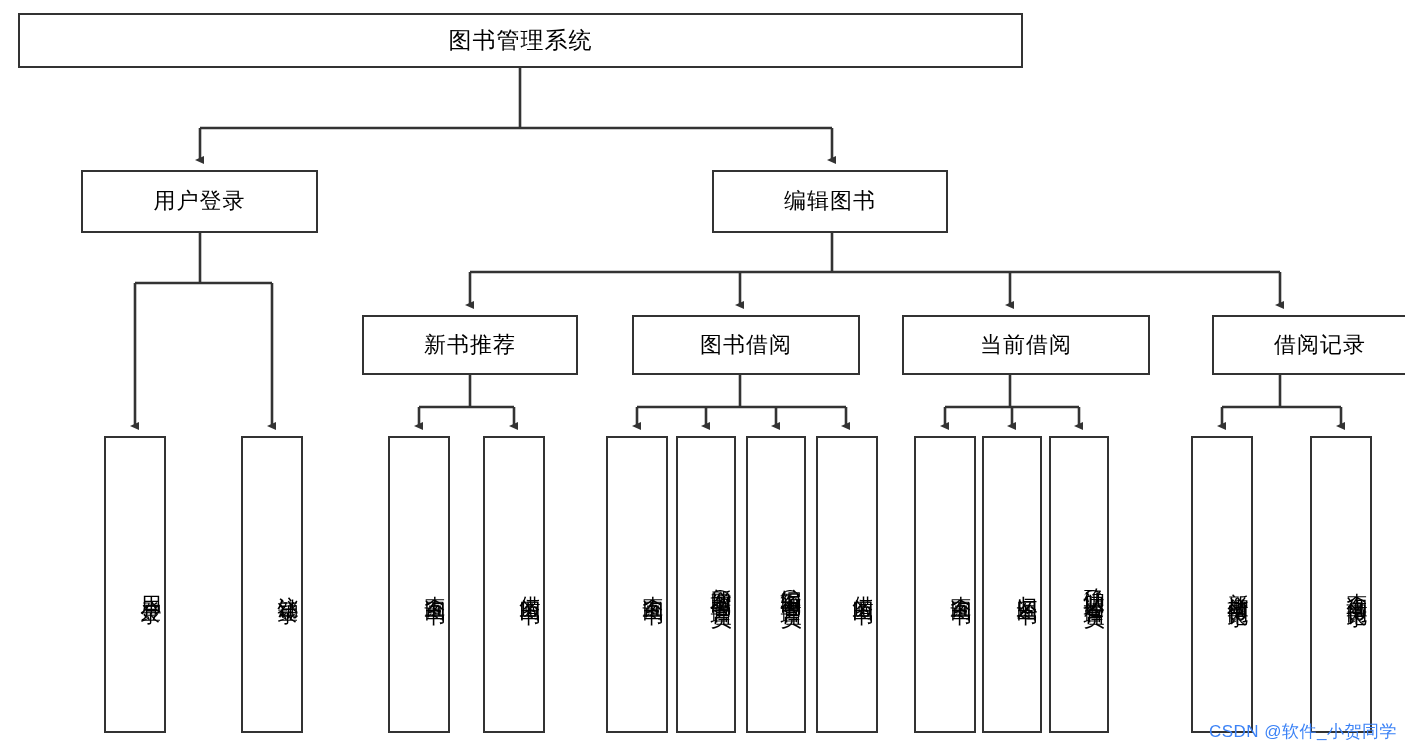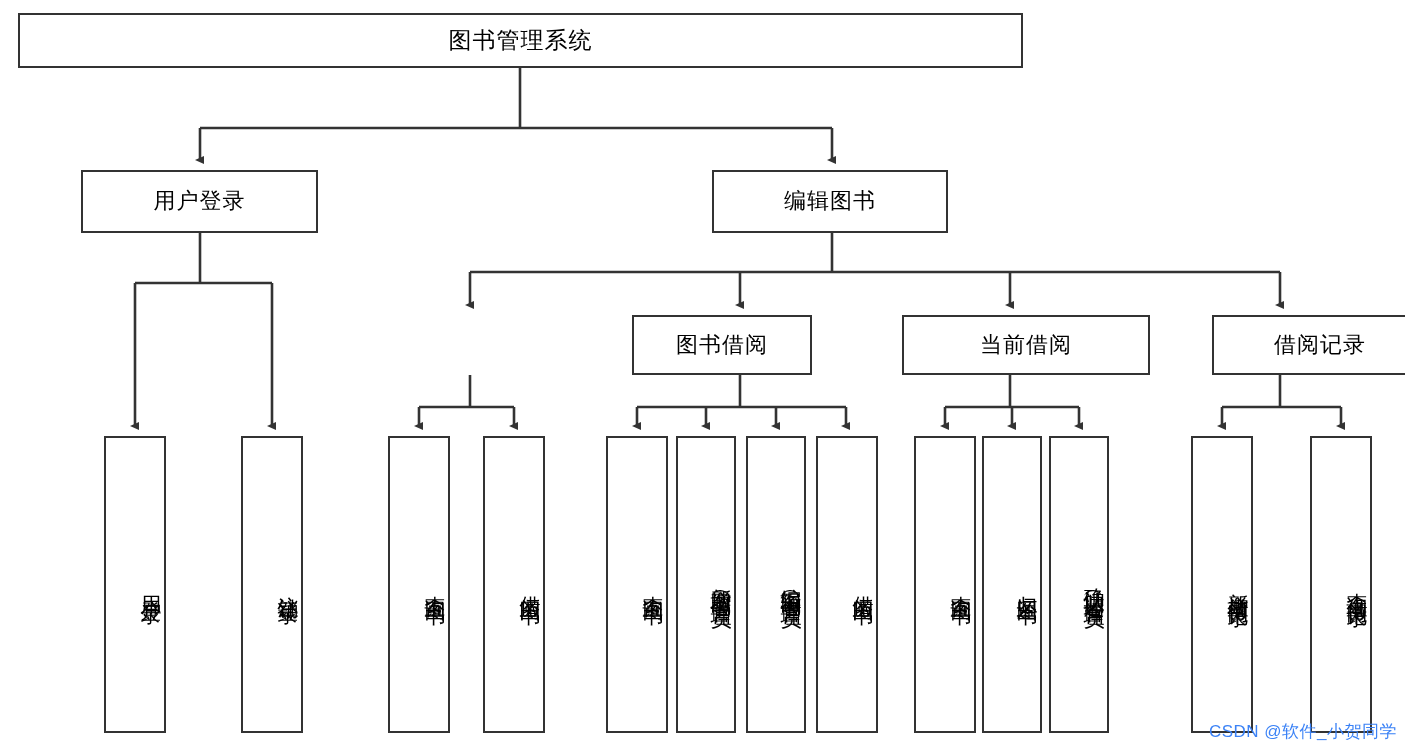--- a/index.html
+++ b/index.html
@@ -117,21 +117,22 @@
       <path d="M1222,407 L1222,426" marker-end="url(#arrow)"></path>
       <path d="M1341,407 L1341,426" marker-end="url(#arrow)"></path>
     </g>
   </svg>
 
   <div class="node horiz" id="title-node" style="left:18px; top:13px; width:1005px; height:55px;">图书管理系统</div>
 
   <div class="node horiz" style="left:81px; top:170px; width:237px; height:63px;">用户登录</div>
   <div class="node horiz" style="left:712px; top:170px; width:236px; height:63px;">编辑图书</div>
 
-  <div class="node horiz" style="left:632px; top:315px; width:180px; height:60px;">图书借阅</div>
+  <div class="node horiz" style="left:362px; top:315px; width:216px; height:60px;">新书推荐</div>
+  <div class="node horiz" style="left:632px; top:315px; width:228px; height:60px;">图书借阅</div>
   <div class="node horiz" style="left:902px; top:315px; width:248px; height:60px;">当前借阅</div>
   <div class="node horiz" style="left:1172px; top:315px; width:216px; height:60px;margin-left:40px;">借阅记录</div>
 
   <div class="node vert" style="left:104px; top:436px; width:62px; height:297px;">用户登录</div>
   <div class="node vert" style="left:241px; top:436px; width:62px; height:297px;">注销登录</div>
 
   <div class="node vert" style="left:388px; top:436px; width:62px; height:297px;">查询图书</div>
   <div class="node vert" style="left:483px; top:436px; width:62px; height:297px;">借阅图书</div>
 
   <div class="node vert" style="left:606px; top:436px; width:62px; height:297px;">查询图书</div>

